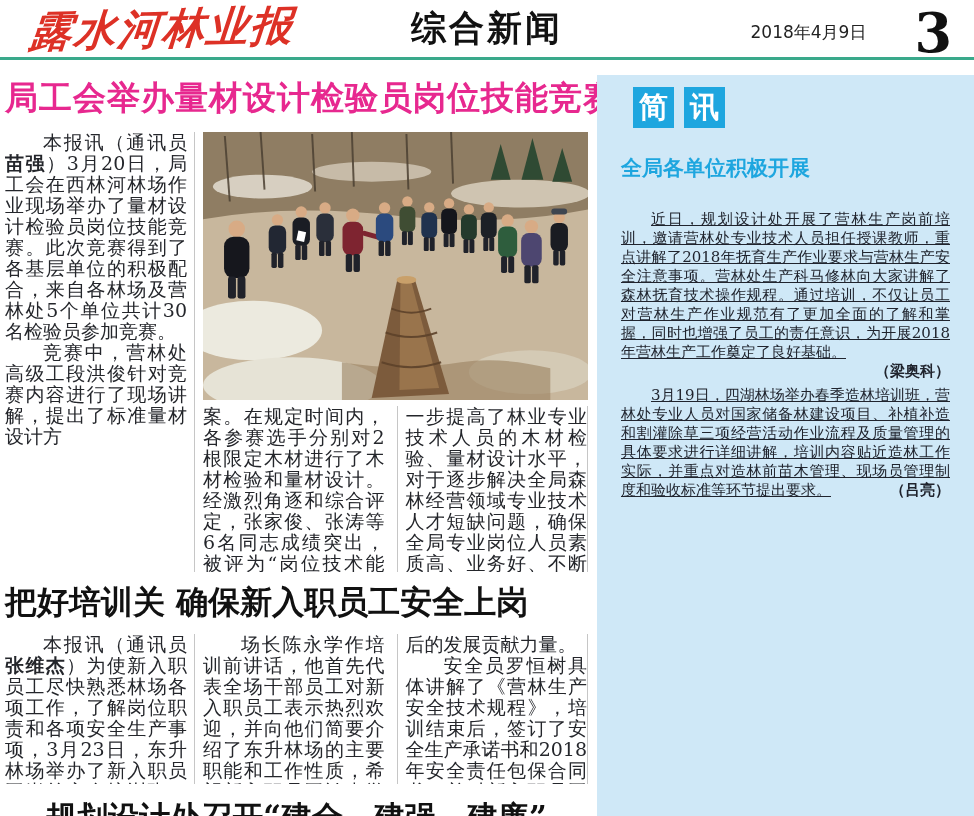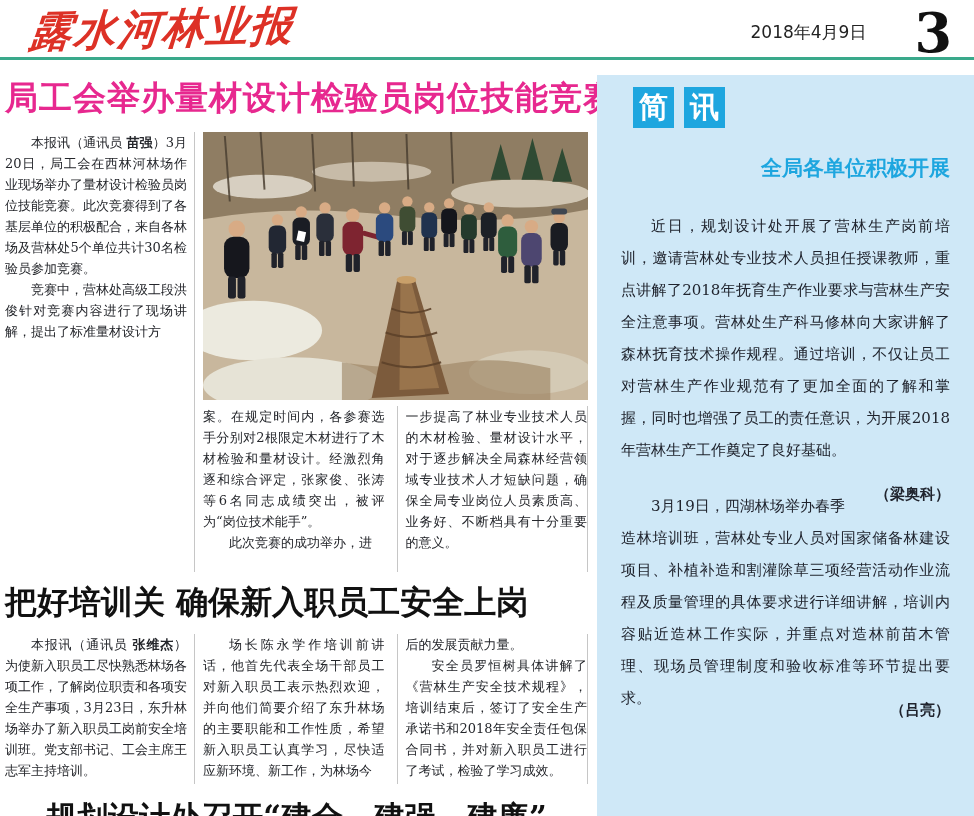--- a/index.html
+++ b/index.html
@@ -22,43 +22,44 @@
   .head2{color:#111;font-size:32px;font-weight:bold;text-align:left;margin:10px 0 12px;line-height:1.25;white-space:nowrap;}
   .head3{color:#111;font-size:31px;font-weight:bold;text-align:center;margin:14px 0 0;line-height:1.25;white-space:nowrap;}
   .art1-row{display:flex;height:440px;overflow:hidden;}
   .art2-row{display:flex;height:150px;overflow:hidden;}
   .colA{width:182px;flex:none;padding-right:7px;border-right:1px solid #c6c6c6;box-sizing:content-box;}
   .photo-wrap{flex:1;padding-left:8px;display:flex;flex-direction:column;min-width:0;}
   .photo{width:100%;height:268px;display:block;}
   .under-cols{display:flex;flex:1;margin-top:6px;min-height:0;}
   .colB{flex:1;padding-right:12px;border-right:1px solid #c6c6c6;min-width:0;}
   .colC{flex:1;padding-left:8px;border-right:1px solid #c6c6c6;min-width:0;}
-  p.body{font-size:13px;line-height:21px;margin:0;color:#24262b;text-align:justify;text-indent:2em;}
+  p.body{font-size:19px;line-height:21px;margin:0;color:#24262b;text-align:justify;text-indent:2em;}
   p.no-indent{text-indent:0;}
   .byname{font-weight:bold;}
   
   .sidebar{width:377px;margin-left:9px;background:#cfe8f7;height:741px;overflow:hidden;
            box-sizing:border-box;padding:10px 24px 0;}
   .badges{display:flex;gap:10px;margin:2px 0 0 12px;}
   .badge{width:41px;height:41px;background:#1ea6df;color:#fff;font-size:29px;font-weight:bold;
          display:flex;align-items:center;justify-content:center;
          font-family:"DejaVu Sans","Liberation Sans",sans-serif;}
-  .sb-title{text-align:right;color:#1ea6df;font-weight:bold;font-size:21px;line-height:1.35;margin:26px 0 0;
+  .sb-title{text-align:left;color:#1ea6df;font-weight:bold;font-size:21px;line-height:1.35;margin:26px 0 0;
             font-family:"DejaVu Sans","Liberation Sans",sans-serif;}
-  .sb-para{font-size:15px;line-height:32px;margin:24px 0 0;color:#20242e;text-align:justify;text-indent:2em;}
+  .sb-para{font-size:15px;line-height:19px;margin:24px 0 0;color:#20242e;text-align:justify;text-indent:2em;text-decoration:underline;}
   .sb-para:first-of-type{margin-top:28px;}
-  .auth{float:right;font-weight:bold;margin-top:12px;}
+  .auth{float:right;font-weight:bold;}
 </style>
 </head>
 <body>
 
 <div class="page">
 
   <div class="hdr">
     <div class="masthead">露水河林业报</div>
+    <div class="section-title">综合新闻</div>
     <div class="hdr-right">
       <div class="hdr-date">2018年4月9日</div>
       <div class="hdr-page">3</div>
     </div>
   </div>
 
   <div class="content">
 
     <div class="left-sec">
 

